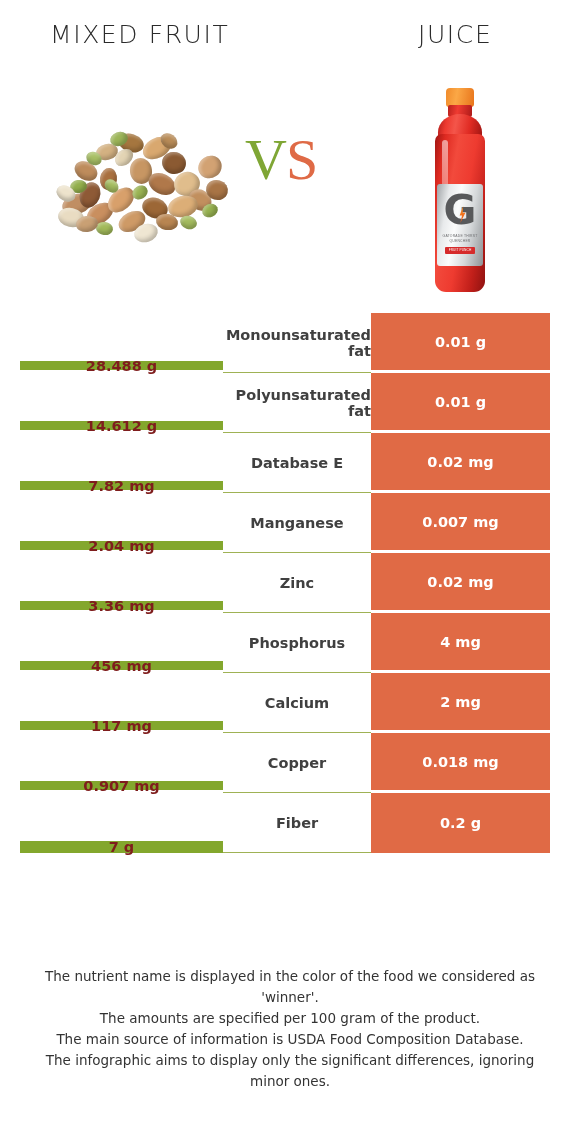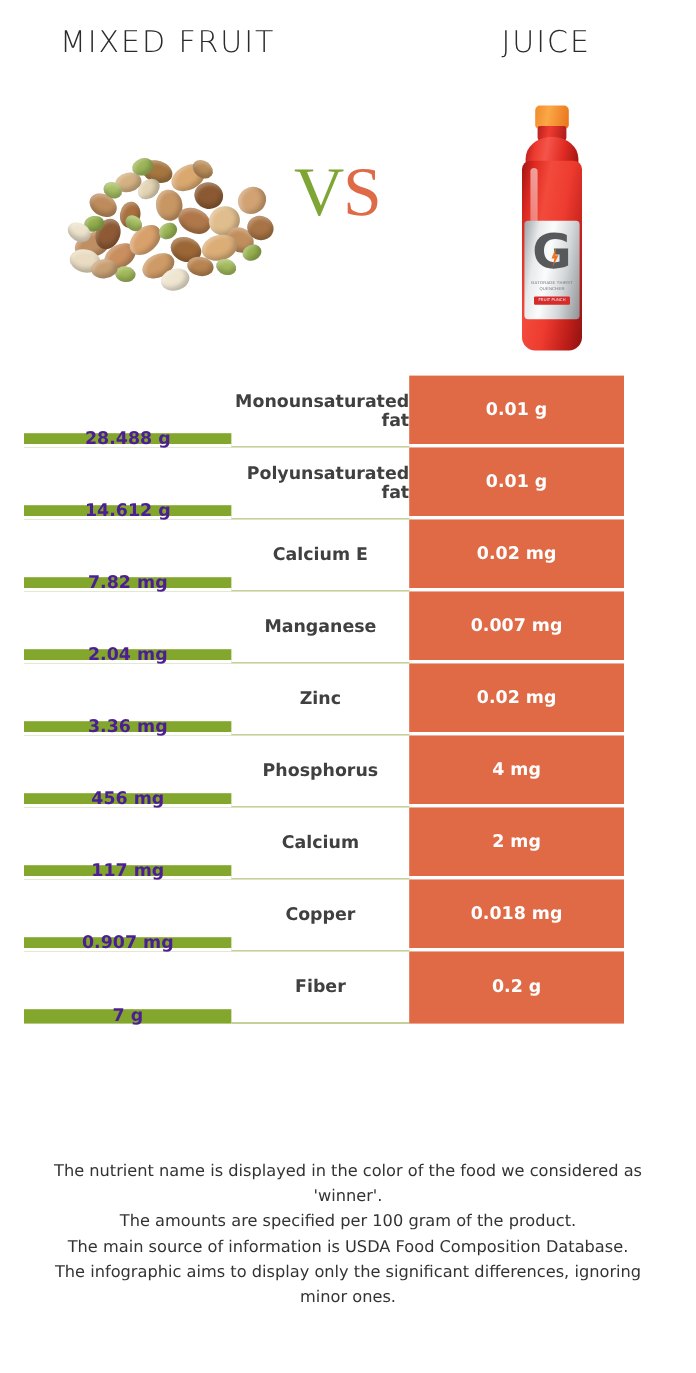--- a/index.html
+++ b/index.html
@@ -99,21 +99,21 @@
 
   
   .table { position:absolute; left:20px; top:313px; width:538px; }
   .row { display:flex; height:60px; margin-bottom:0; }
   .row + .row { margin-top:0; }
   .cell {
     display:flex; align-items:center; justify-content:center;
     font-size:14.5px; font-weight:600;
     font-family:"DejaVu Sans", sans-serif;
   }
-  .cell-left   { width:173px; background:#83A72D; color:#4c1d95; border-bottom:3px solid #fff;margin-top:48px; }
+  .cell-left   { width:203px; background:#83A72D; color:#7f1d1d; border-bottom:3px solid #fff;margin-top:48px; }
   .cell-mid    { width:148px; background:#fff; color:#404040; border-bottom:1px solid #9FB255;text-align:right; }
   .cell-right  { width:179px; background:#E06A45; color:#fff; border-bottom:3px solid #fff; }
   .row:last-child .cell-left,
   .row:last-child .cell-right { border-bottom:none; }
 
   
   .footer {
     position:absolute; left:0; top:966px; width:580px;
     text-align:center; color:#333;
     font-size:13.5px; line-height:21px;
@@ -195,21 +195,21 @@
         <div class="cell cell-mid">Monounsaturated fat</div>
         <div class="cell cell-right">0.01 g</div>
       </div>
       <div class="row">
         <div class="cell cell-left">14.612 g</div>
         <div class="cell cell-mid">Polyunsaturated fat</div>
         <div class="cell cell-right">0.01 g</div>
       </div>
       <div class="row">
         <div class="cell cell-left">7.82 mg</div>
-        <div class="cell cell-mid">Calcium E</div>
+        <div class="cell cell-mid">Database E</div>
         <div class="cell cell-right">0.02 mg</div>
       </div>
       <div class="row">
         <div class="cell cell-left">2.04 mg</div>
         <div class="cell cell-mid">Manganese</div>
         <div class="cell cell-right">0.007 mg</div>
       </div>
       <div class="row">
         <div class="cell cell-left">3.36 mg</div>
         <div class="cell cell-mid">Zinc</div>

